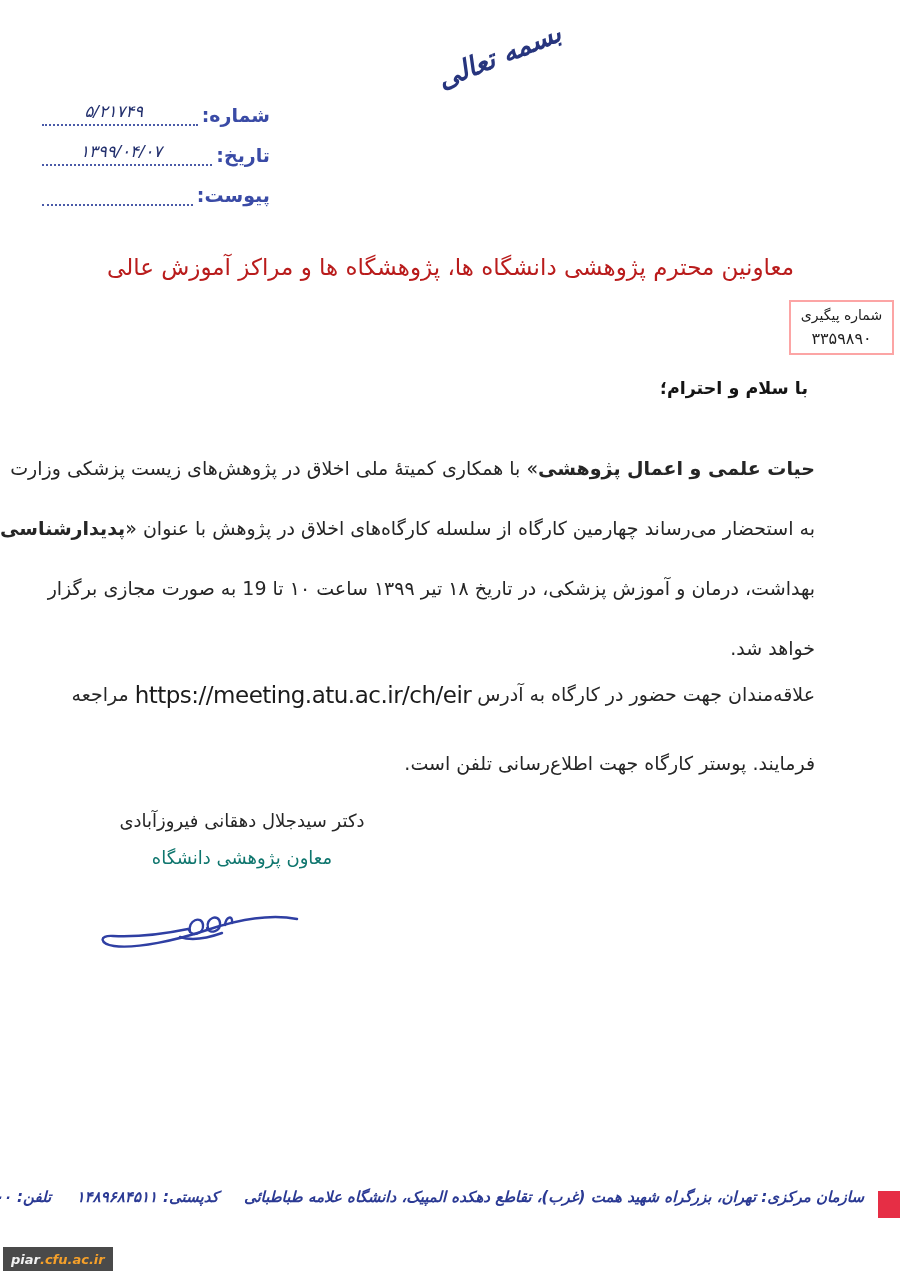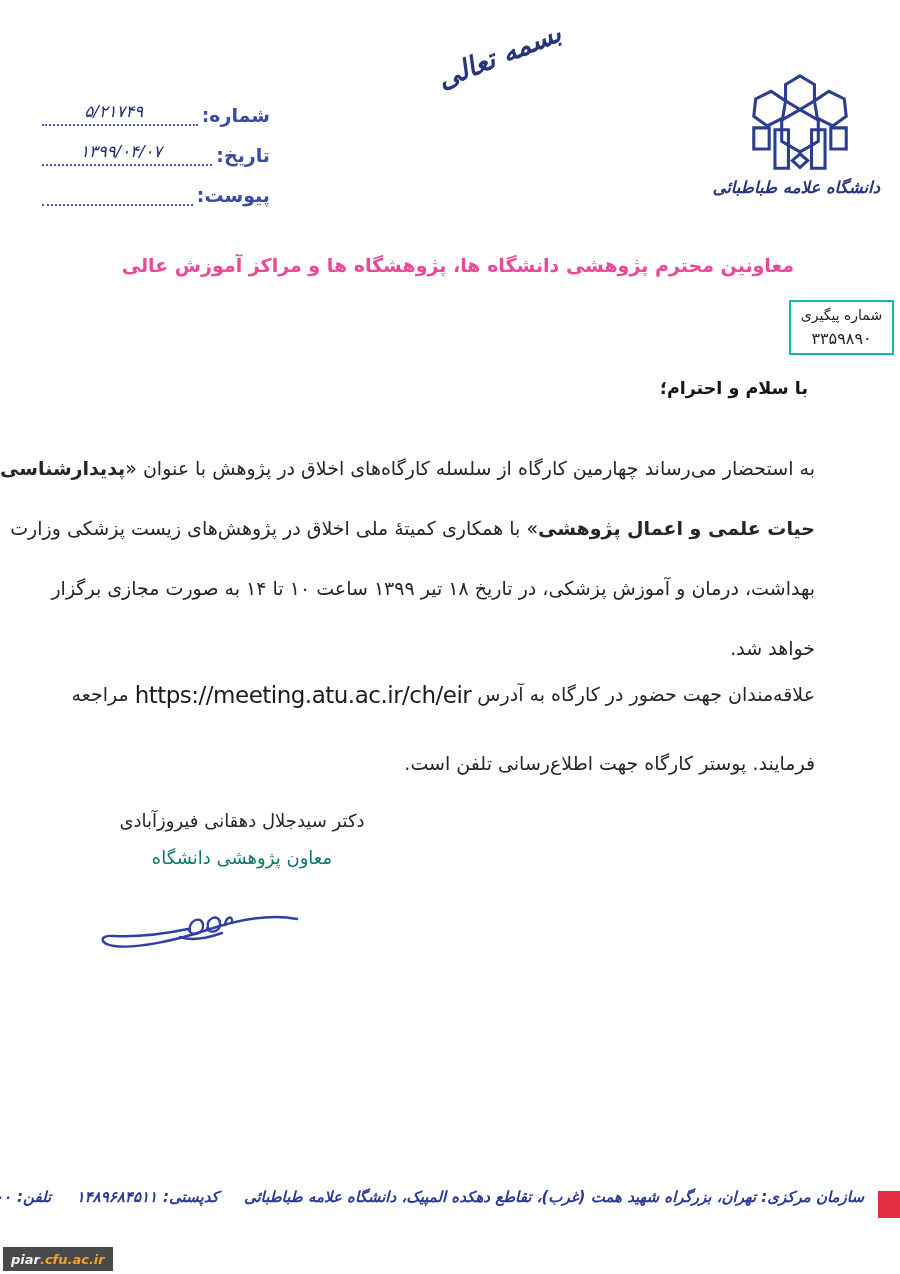--- a/index.html
+++ b/index.html
@@ -37,25 +37,25 @@
   }
   .logo-block{position:absolute;top:72px;right:20px;width:160px;text-align:center;}
   .logo-block svg{display:block;margin:0 auto;}
   .university-name{
     margin-top:2px;color:#27357e;font-size:16.5px;font-weight:bold;font-style:italic;
     white-space:nowrap;direction:rtl;
   }
   
   .recipient{
     position:absolute;top:254px;right:106px;
-    font-size:19px;font-weight:bold;color:#ec4899;direction:rtl;white-space:nowrap;
+    font-size:23px;font-weight:normal;color:#b91c1c;direction:rtl;white-space:nowrap;
   }
   .tracking-box{
     position:absolute;top:300px;right:6px;width:97px;
-    border:2px solid #14b8a6;padding:5px 2px;
+    border:2px solid #fca5a5;padding:5px 2px;
     direction:rtl;text-align:center;color:#1e1e1e;background:#fff;
   }
   .tracking-box .t-label{font-size:14px;display:block;}
   .tracking-box .t-num{font-size:16px;display:block;margin-top:6px;letter-spacing:1px;}
   .salutation{
     position:absolute;top:378px;right:92px;
     font-size:17.5px;font-weight:bold;color:#141414;direction:rtl;
   }
   .body-text{position:absolute;top:438px;left:85px;right:85px;direction:rtl;font-size:19px;color:#262626;}
   .body-line{height:60px;line-height:60px;text-align:justify;text-align-last:justify;white-space:nowrap;}
@@ -113,50 +113,34 @@
         </span>
     </div>
     <div class="field-row">
       <span class="field-label">پیوست:</span>
       <span class="field-line">
           <span class="field-value"></span>
         </span>
     </div>
   </div>
 
-  <div class="logo-block">
-    <svg width="116" height="104" viewBox="0 0 120 108">
-      <g stroke="#2c3e8f" stroke-width="3.2" fill="none" stroke-linejoin="miter">
-        <path d="M60,4 L75,13 L75,30 L60,39 L45,30 L45,13 Z"></path>
-        <path d="M60,39 L79,50 L79,72 L60,83 L41,72 L41,50 Z"></path>
-        <path d="M45,30 L30,20 L14,28 L12,46 L26,56 L42,48 Z"></path>
-        <path d="M75,30 L90,20 L106,28 L108,46 L94,56 L78,48 Z"></path>
-        <path d="M34,60 L48,60 L48,100 L34,100 Z"></path>
-        <path d="M72,60 L86,60 L86,100 L72,100 Z"></path>
-        <path d="M12,58 L28,58 L28,80 L12,80 Z"></path>
-        <path d="M92,58 L108,58 L108,80 L92,80 Z"></path>
-        <path d="M52,92 L60,85 L68,92 L60,99 Z"></path>
-      </g>
-    </svg>
-    <div class="university-name">دانشگاه علامه طباطبائی</div>
-  </div>
 
   <div class="recipient">معاونین محترم پژوهشی دانشگاه ها، پژوهشگاه ها و مراکز آموزش عالی</div>
 
   <div class="tracking-box">
     <span class="t-label">شماره پیگیری</span>
     <span class="t-num">۳۳۵۹۸۹۰</span>
   </div>
 
   <div class="salutation">با سلام و احترام؛</div>
 
   <div class="body-text">
+    <div class="body-line"><b>حیات علمی و اعمال پژوهشی</b><span>» با همکاری کمیتۀ ملی اخلاق در پژوهش‌های زیست پزشکی وزارت</span></div>
     <div class="body-line"><span>به استحضار می‌رساند چهارمین کارگاه از سلسله کارگاه‌های اخلاق در پژوهش با عنوان «</span><b>پدیدارشناسی</b></div>
-    <div class="body-line"><b>حیات علمی و اعمال پژوهشی</b><span>» با همکاری کمیتۀ ملی اخلاق در پژوهش‌های زیست پزشکی وزارت</span></div>
-    <div class="body-line">بهداشت، درمان و آموزش پزشکی، در تاریخ ۱۸ تیر ۱۳۹۹ ساعت ۱۰ تا ۱۴ به صورت مجازی برگزار</div>
+    <div class="body-line">بهداشت، درمان و آموزش پزشکی، در تاریخ ۱۸ تیر ۱۳۹۹ ساعت ۱۰ تا 19 به صورت مجازی برگزار</div>
     <div class="body-line last">خواهد شد.</div>
   </div>
 
   <div class="link-par">
     <div class="link-line1"><span>علاقه‌مندان جهت حضور در کارگاه به آدرس</span><span class="url">https://meeting.atu.ac.ir/ch/eir</span><span>مراجعه</span></div>
     <div class="link-line2">فرمایند. پوستر کارگاه جهت اطلاع‌رسانی تلفن است.</div>
   </div>
 
   <div class="sig-block">
     <div class="sig-name">دکتر سیدجلال دهقانی فیروزآبادی</div>

